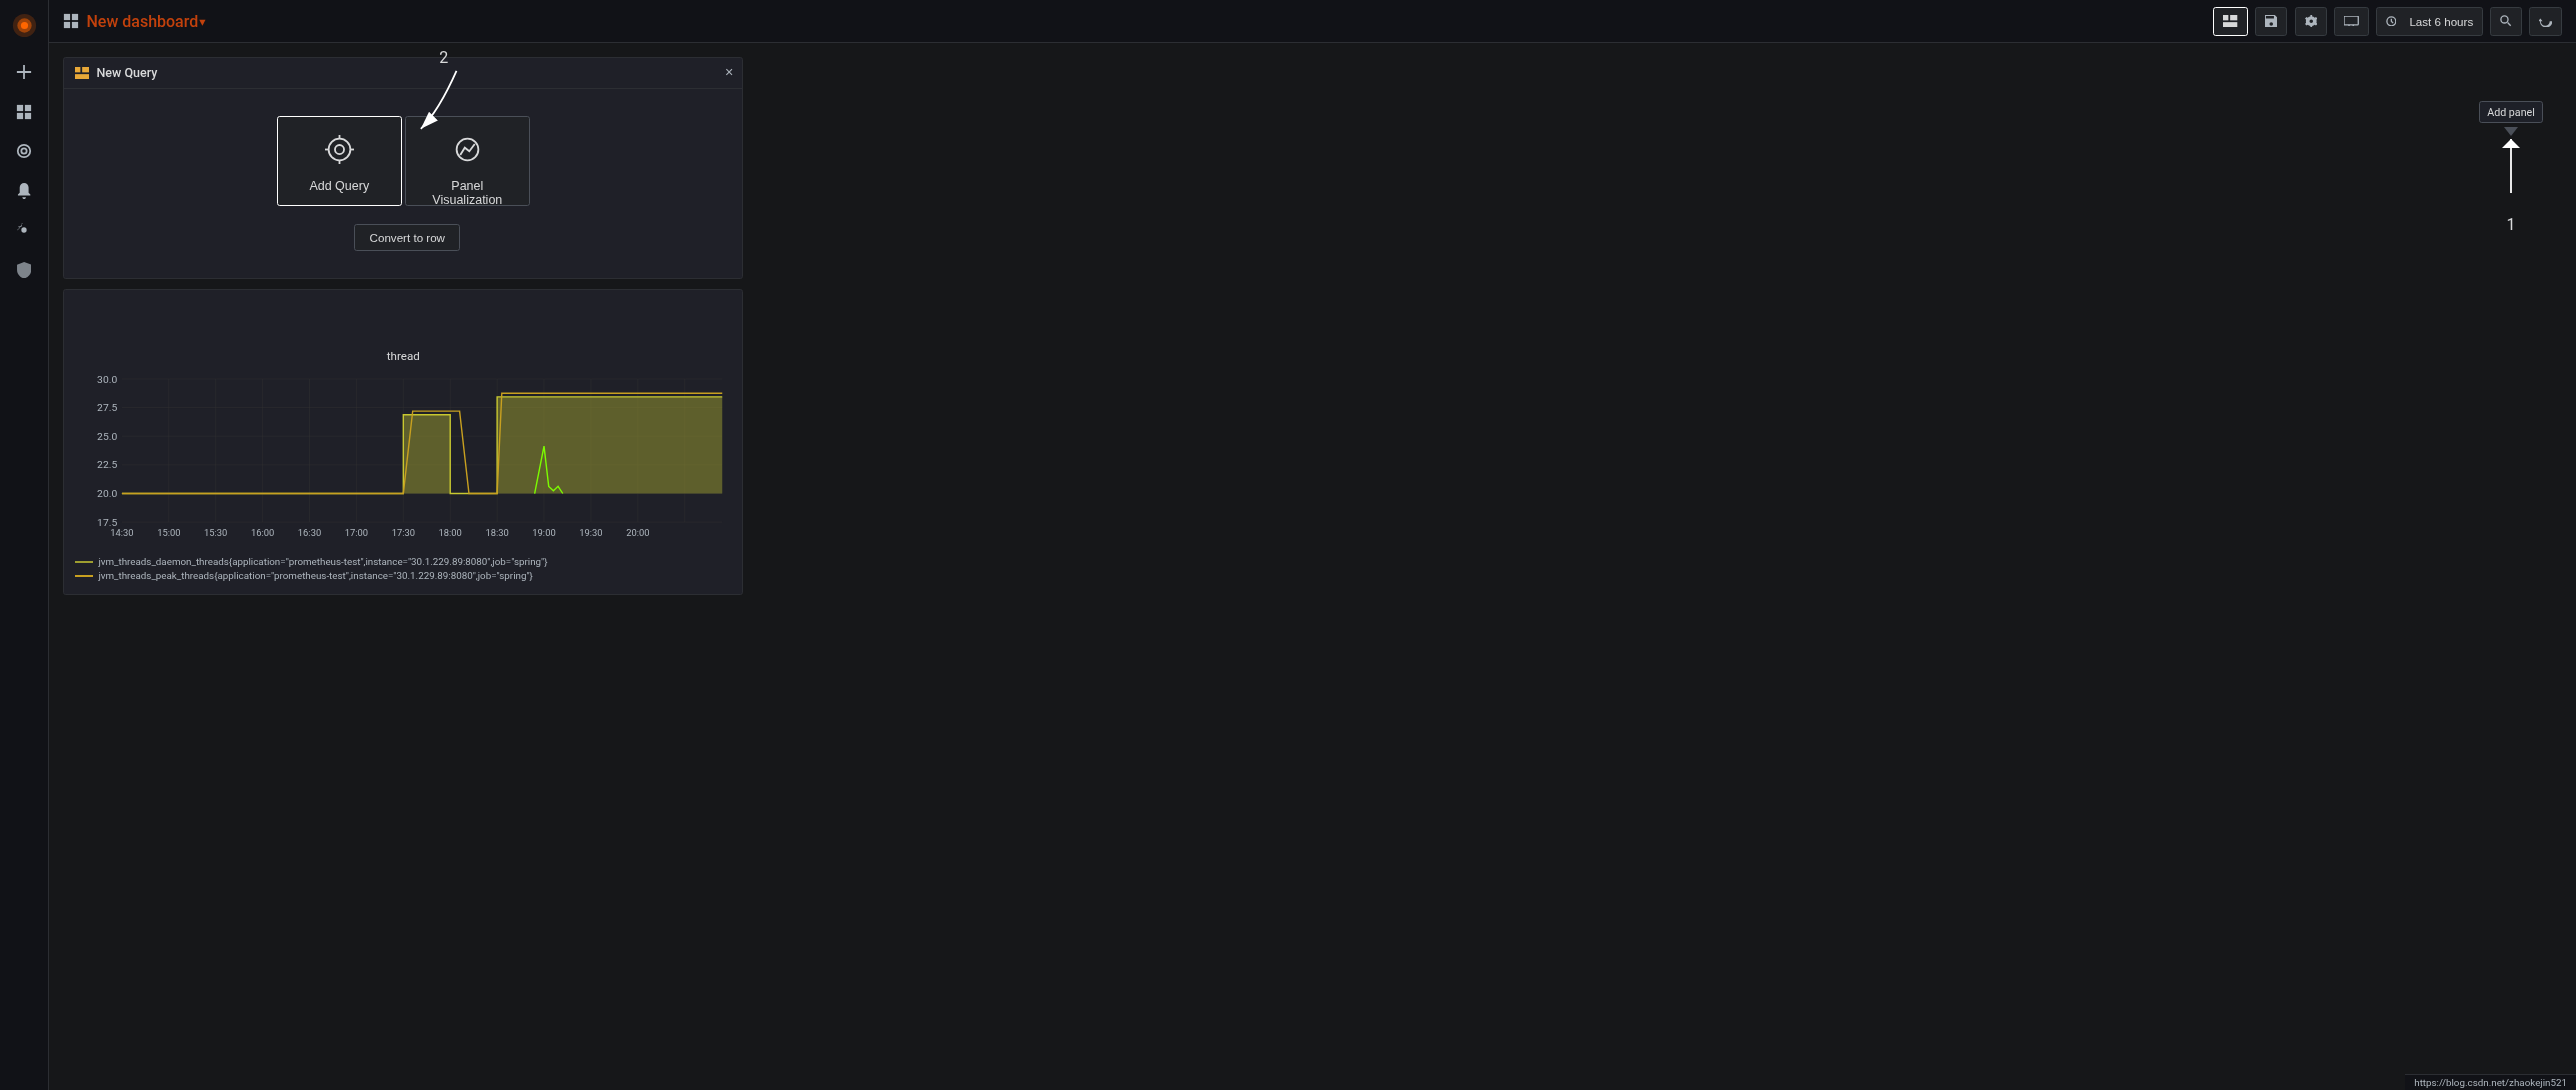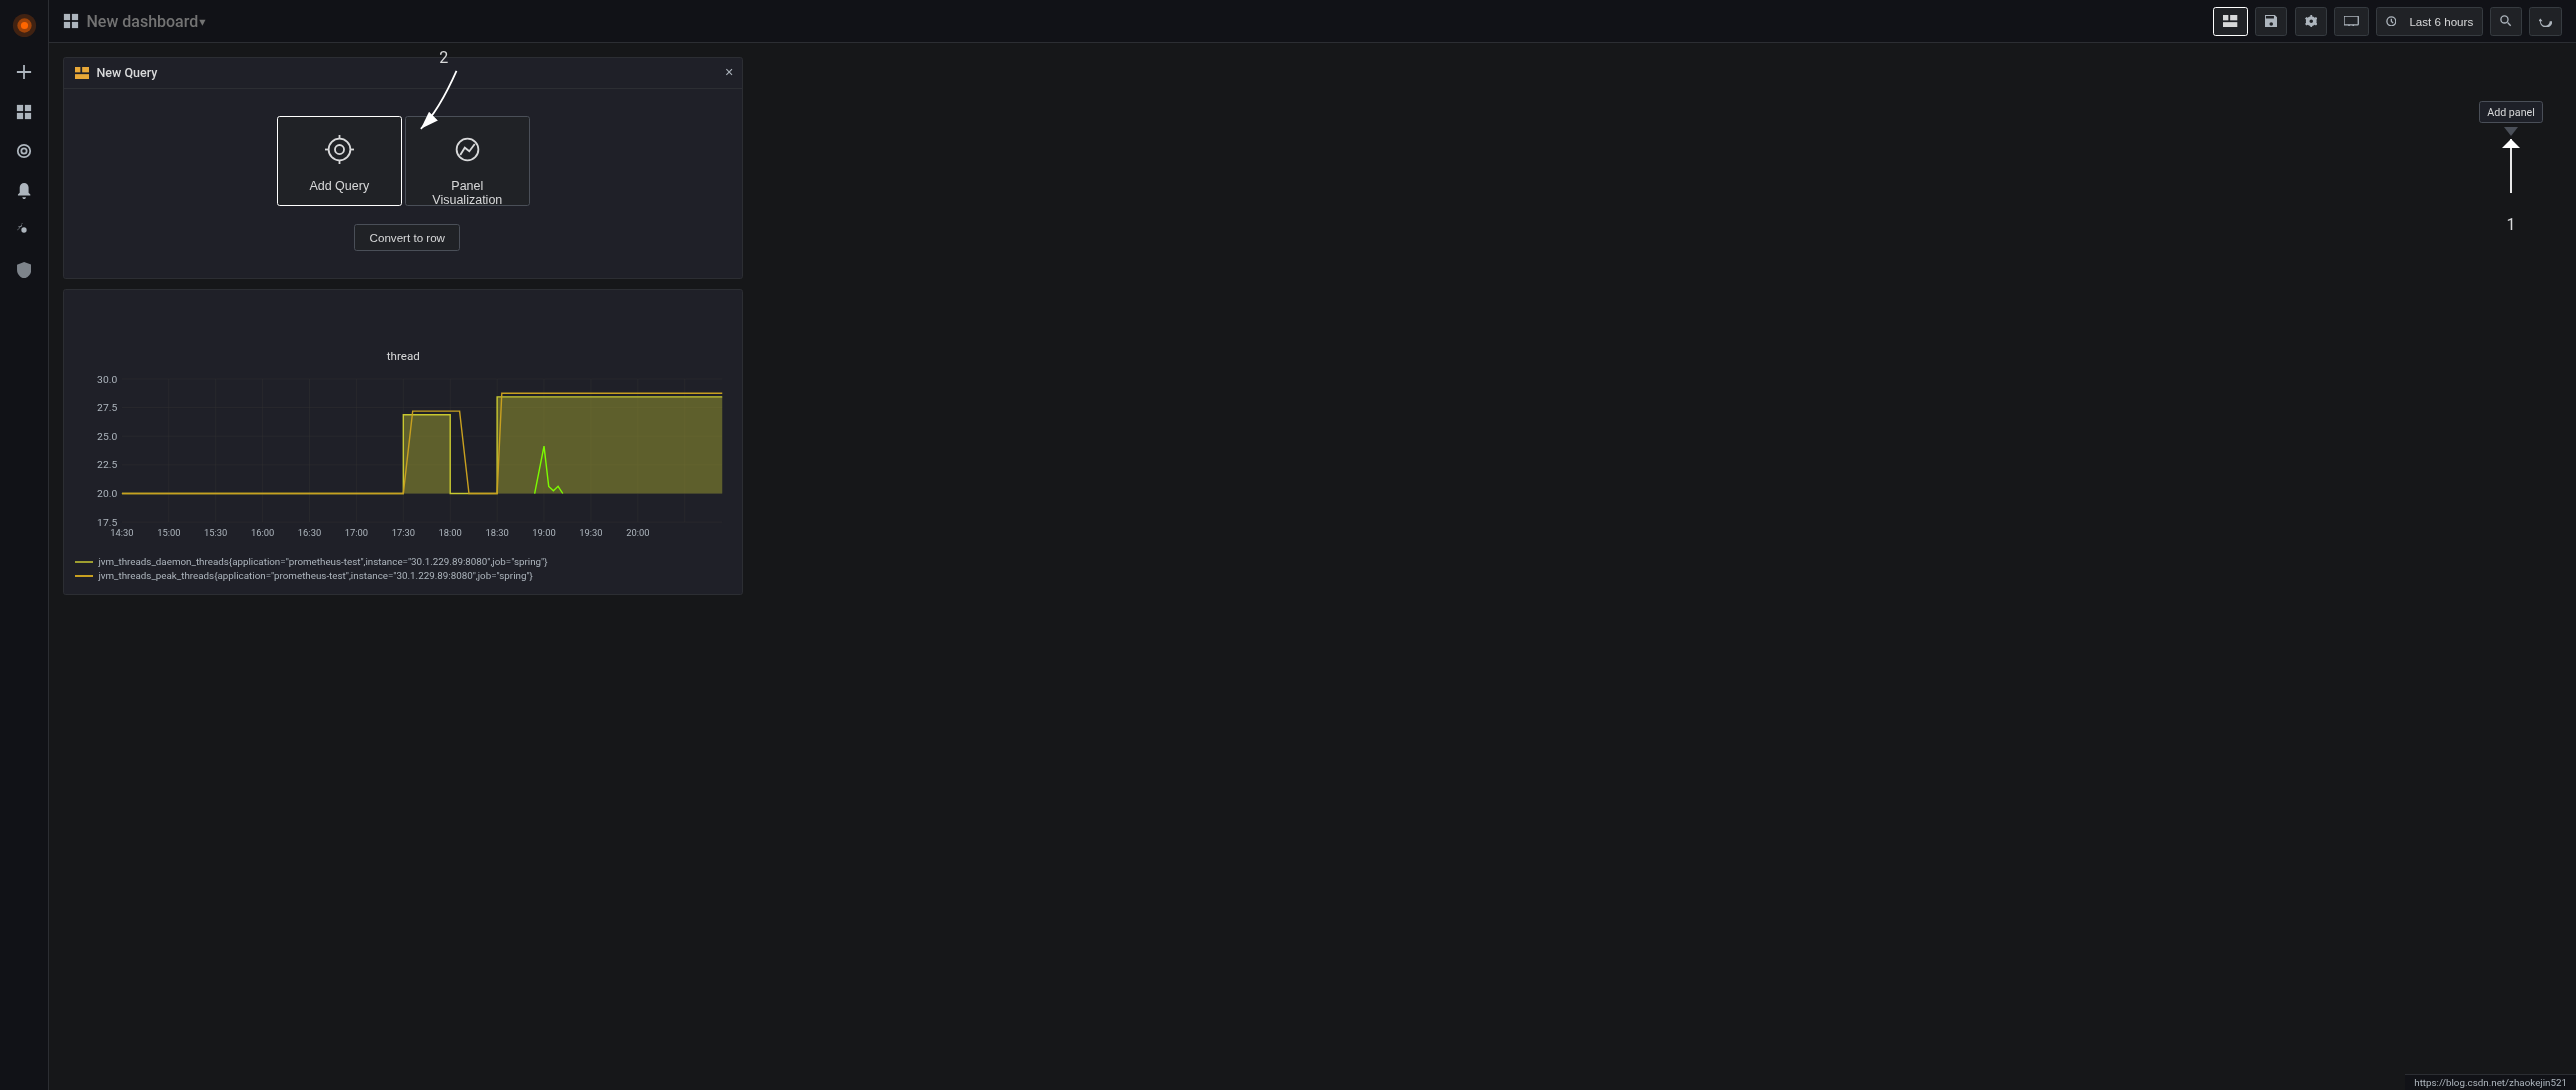--- a/index.html
+++ b/index.html
@@ -68,21 +68,21 @@
       display: flex;
       align-items: center;
       gap: 7.2px;
     }
     .topbar-title {
       display: flex;
       align-items: center;
       gap: 1px;
       font-size: 16px;
       font-weight: 500;
-      color: #737373;
+      color: #c2410c;
     }
     .topbar-right {
       display: flex;
       align-items: center;
       gap: 7.2px;
     }
     .topbar-btn {
       background: #202226;
       border: 0.9px solid #363b40;
       border-radius: 2.7px;

